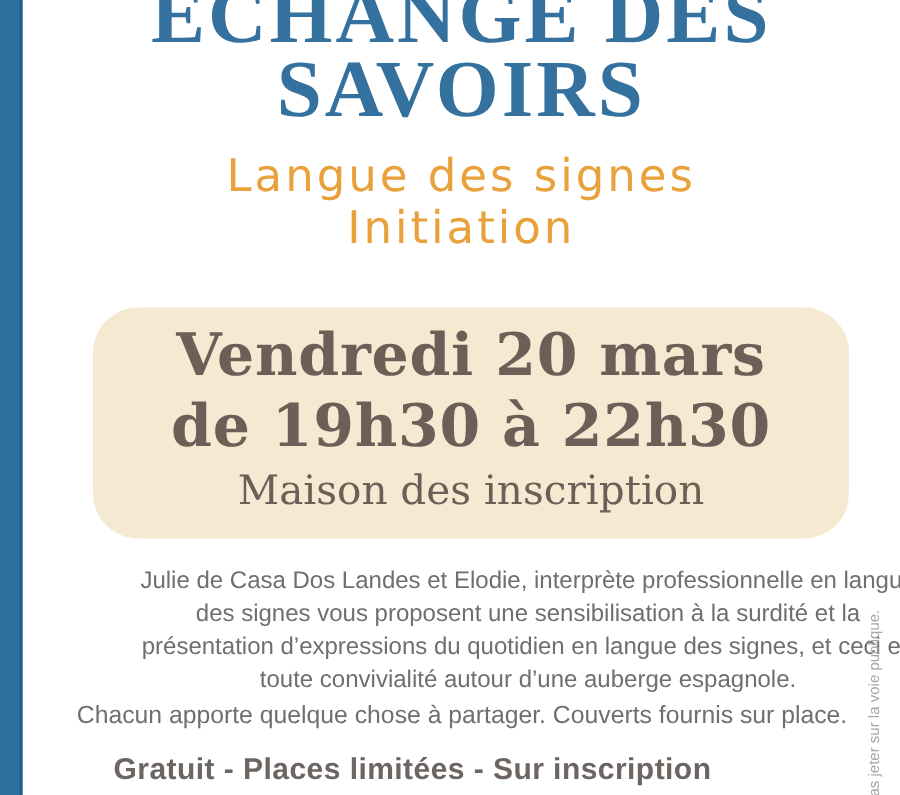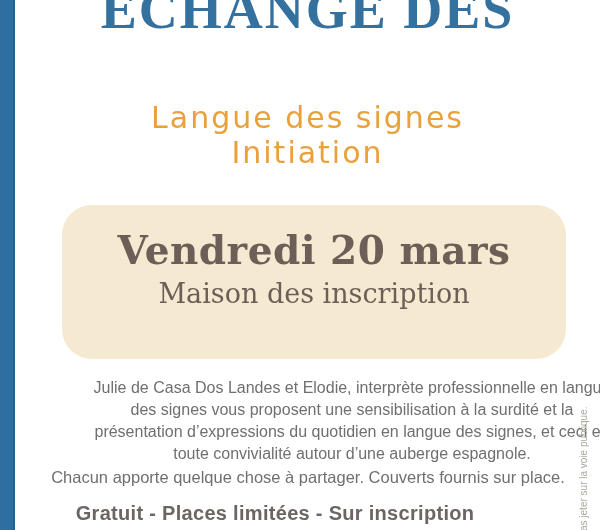--- a/index.html
+++ b/index.html
@@ -56,21 +56,21 @@
     color: #6d5f57;
     font-family: "DejaVu Serif", serif;
   }
   .event-card .date-line {
     font-size: 39px;
     line-height: 47px;
     font-weight: 700;
     letter-spacing: 0.5px;
   }
   .event-card .date-line:first-child {
-    padding-top: 22px;
+    padding-top: 9px;
   }
   .event-card .location-line {
     font-size: 27px;
     line-height: 40px;
     font-weight: 400;
   }
   .description {
     position: absolute;
     left: 44px; top: 377px;
     width: 528px;
@@ -113,29 +113,31 @@
 </style>
 </head>
 <body>
 
 <div id="poster">
 
   <div class="blue-bar"></div>
 
   <div class="title">
     <div>ÉCHANGE DES</div>
+    <div>SAVOIRS</div>
   </div>
 
   <div class="subtitle">
     <div>Langue des signes</div>
     <div>Initiation</div>
   </div>
 
   <div class="event-card">
     <div class="date-line">Vendredi 20 mars</div>
+    <div class="date-line">de 19h30 à 22h30</div>
     <div class="location-line">Maison des inscription</div>
   </div>
 
   <div class="description">Julie de Casa Dos Landes et Elodie, interprète professionnelle en langue des signes vous proposent une sensibilisation à la surdité et la présentation d’expressions du quotidien en langue des signes, et ceci en toute convivialité autour d’une auberge espagnole.</div>
 
   <div class="sharing-note">Chacun apporte quelque chose à partager. Couverts fournis sur place.</div>
 
   <div class="footer-line">Gratuit - Places limitées - Sur inscription</div>
 
   <div class="side-note">as jeter sur la voie publique.</div>

